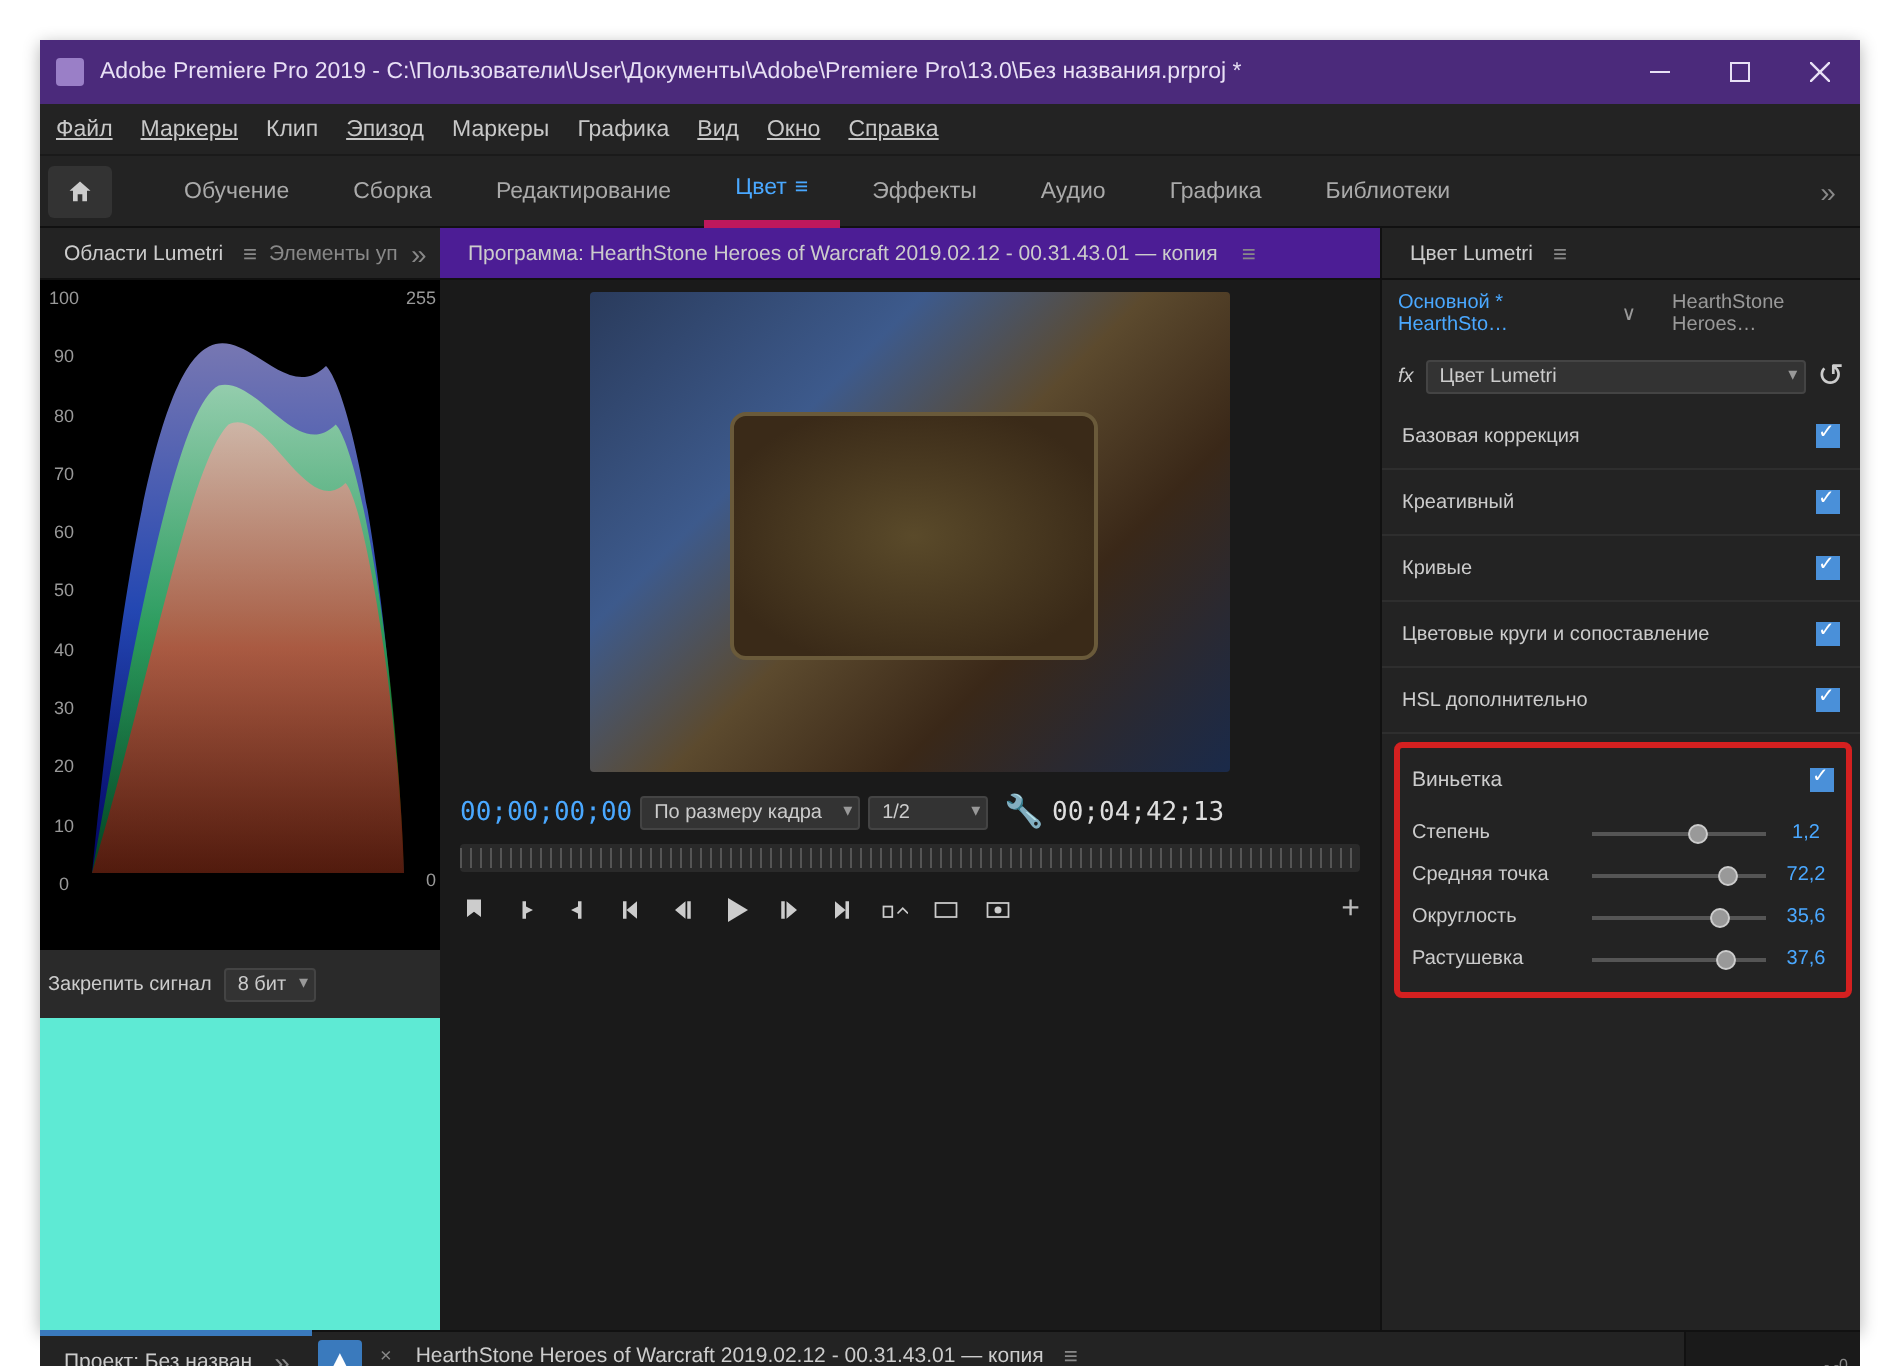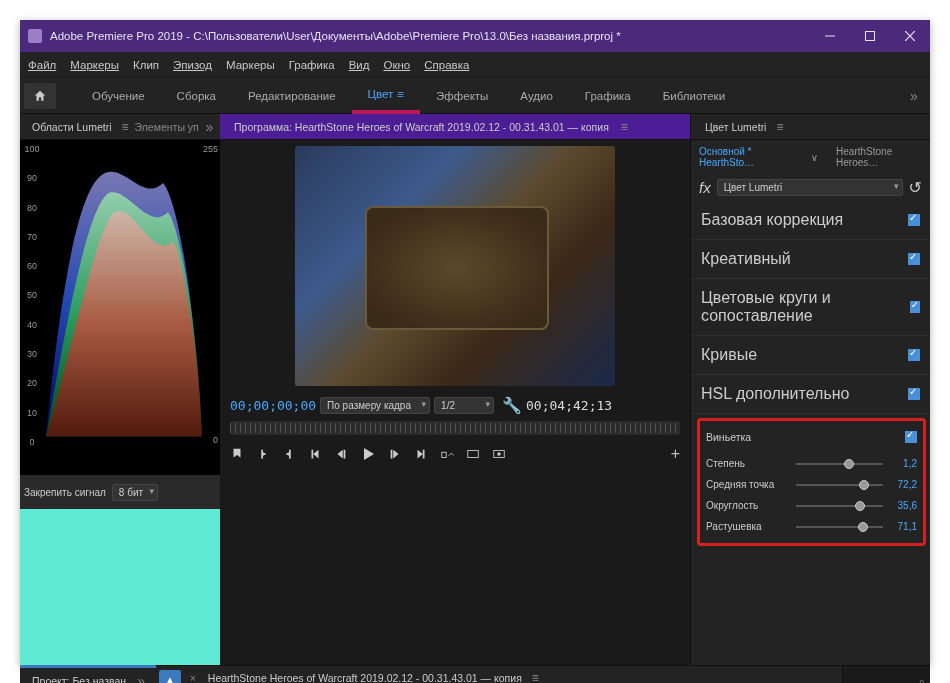--- a/index.html
+++ b/index.html
@@ -52,33 +52,33 @@
 .tbtn{color:#ccc;cursor:pointer;display:flex;align-items:center;justify-content:center}
 .tbtn svg{width:14px;height:14px;fill:#ccc}
 .tbtn.play svg{width:16px;height:16px}
 .plus{margin-left:auto;color:#bbb;font-size:16px}
 
 .lumetri{width:240px;background:#232323;border-left:1px solid #111}
 .lum-head{height:26px;display:flex;align-items:center;padding:0 8px;border-bottom:1px solid #111}
 .lum-src{padding:6px 8px;font-size:10px;color:#999;display:flex;align-items:center;gap:18px}
 .lum-src .lnk{color:#4aa8ff;cursor:pointer}
 .fx-row{display:flex;align-items:center;padding:4px 8px;gap:6px}
-.fx{font-size:15px;color:#ccc;font-style:italic}
+.fx{font-size:10px;color:#ccc;font-style:italic}
 .reset{margin-left:auto;color:#ccc}
 .lum-sec{padding:10px 10px;display:flex;align-items:center;border-bottom:1px solid #2e2e2e;cursor:pointer}
-.lum-sec .lbl{color:#ccc;font-size:16px}
+.lum-sec .lbl{color:#ccc;font-size:10px}
 .chk{width:12px;height:12px;background:#4a90d9;margin-left:auto;position:relative}
 .chk::after{content:"✓";position:absolute;left:1px;top:-2px;font-size:10px;color:#fff}
 .vign-wrap{border:3px solid #d42020;border-radius:4px;margin:4px 4px 4px 6px;padding-bottom:6px}
 .vign-head{padding:10px 6px;display:flex;align-items:center}
 .slider-row{display:flex;align-items:center;padding:5px 6px;gap:6px}
 .slider-row .slbl{color:#ccc;font-size:10px;width:84px}
 .track{flex:1;height:2px;background:#555;position:relative}
 .thumb{position:absolute;top:-4px;width:10px;height:10px;background:#999;border-radius:50%;border:1px solid #ccc}
-.sval{color:#4aa8ff;font-size:10px;width:28px;text-align:right}
+.sval{color:#4aa8ff;font-size:10px;width:28px;text-align:center}
 
 .bottom{display:flex;height:200px}
 .proj{width:136px;background:#232323;border-top:3px solid #3a7abd}
 .tools{width:28px;background:#232323;display:flex;flex-direction:column;align-items:center;padding-top:4px;gap:2px;border-top:1px solid #111}
 .tool{width:22px;height:20px;display:flex;align-items:center;justify-content:center;color:#ccc;font-size:11px;cursor:pointer;border-radius:2px}
 .tool.active{background:#3a7abd;color:#fff}
 .timeline{flex:1;background:#1a1a1a;border-top:1px solid #111}
 .tl-tabs{height:24px;display:flex;align-items:center;padding:0 6px;background:#232323}
 .audiom{width:88px;background:#1a1a1a;border-left:1px solid #111;border-top:1px solid #111;position:relative}
 .db-scale{position:absolute;right:6px;top:12px;bottom:22px;display:flex;flex-direction:column;justify-content:space-between;font-size:8px;color:#888;text-align:right}
@@ -294,25 +294,25 @@
       <div id="lum-sections">
           <div class="lum-sec">
             <span class="lbl">Базовая коррекция</span>
             <span class="chk"></span>
           </div>
           <div class="lum-sec">
             <span class="lbl">Креативный</span>
             <span class="chk"></span>
           </div>
           <div class="lum-sec">
+            <span class="lbl">Кривые</span>
+            <span class="chk"></span>
+          </div>
+          <div class="lum-sec">
             <span class="lbl">Цветовые круги и сопоставление</span>
-            <span class="chk"></span>
-          </div>
-          <div class="lum-sec">
-            <span class="lbl">Кривые</span>
             <span class="chk"></span>
           </div>
           <div class="lum-sec">
             <span class="lbl">HSL дополнительно</span>
             <span class="chk"></span>
           </div>
         </div>
       <div class="vign-wrap">
         <div class="vign-head">
           <span class="lbl" style="color:#ccc;font-size:10.5px">Виньетка</span>
@@ -338,21 +338,21 @@
               <div class="track">
                 <div class="thumb" style="left:68%"></div>
               </div>
               <span class="sval">35,6</span>
             </div>
             <div class="slider-row">
               <span class="slbl">Растушевка</span>
               <div class="track">
                 <div class="thumb" style="left:71%"></div>
               </div>
-              <span class="sval">71,1</span>
+              <span class="sval">37,6</span>
             </div>
           </div>
       </div>
     </div>
   </div>
 
   <div class="bottom">
     <div class="proj">
       <div class="panel-tabs">
           <span class="ptab">Проект: Без назван</span>

